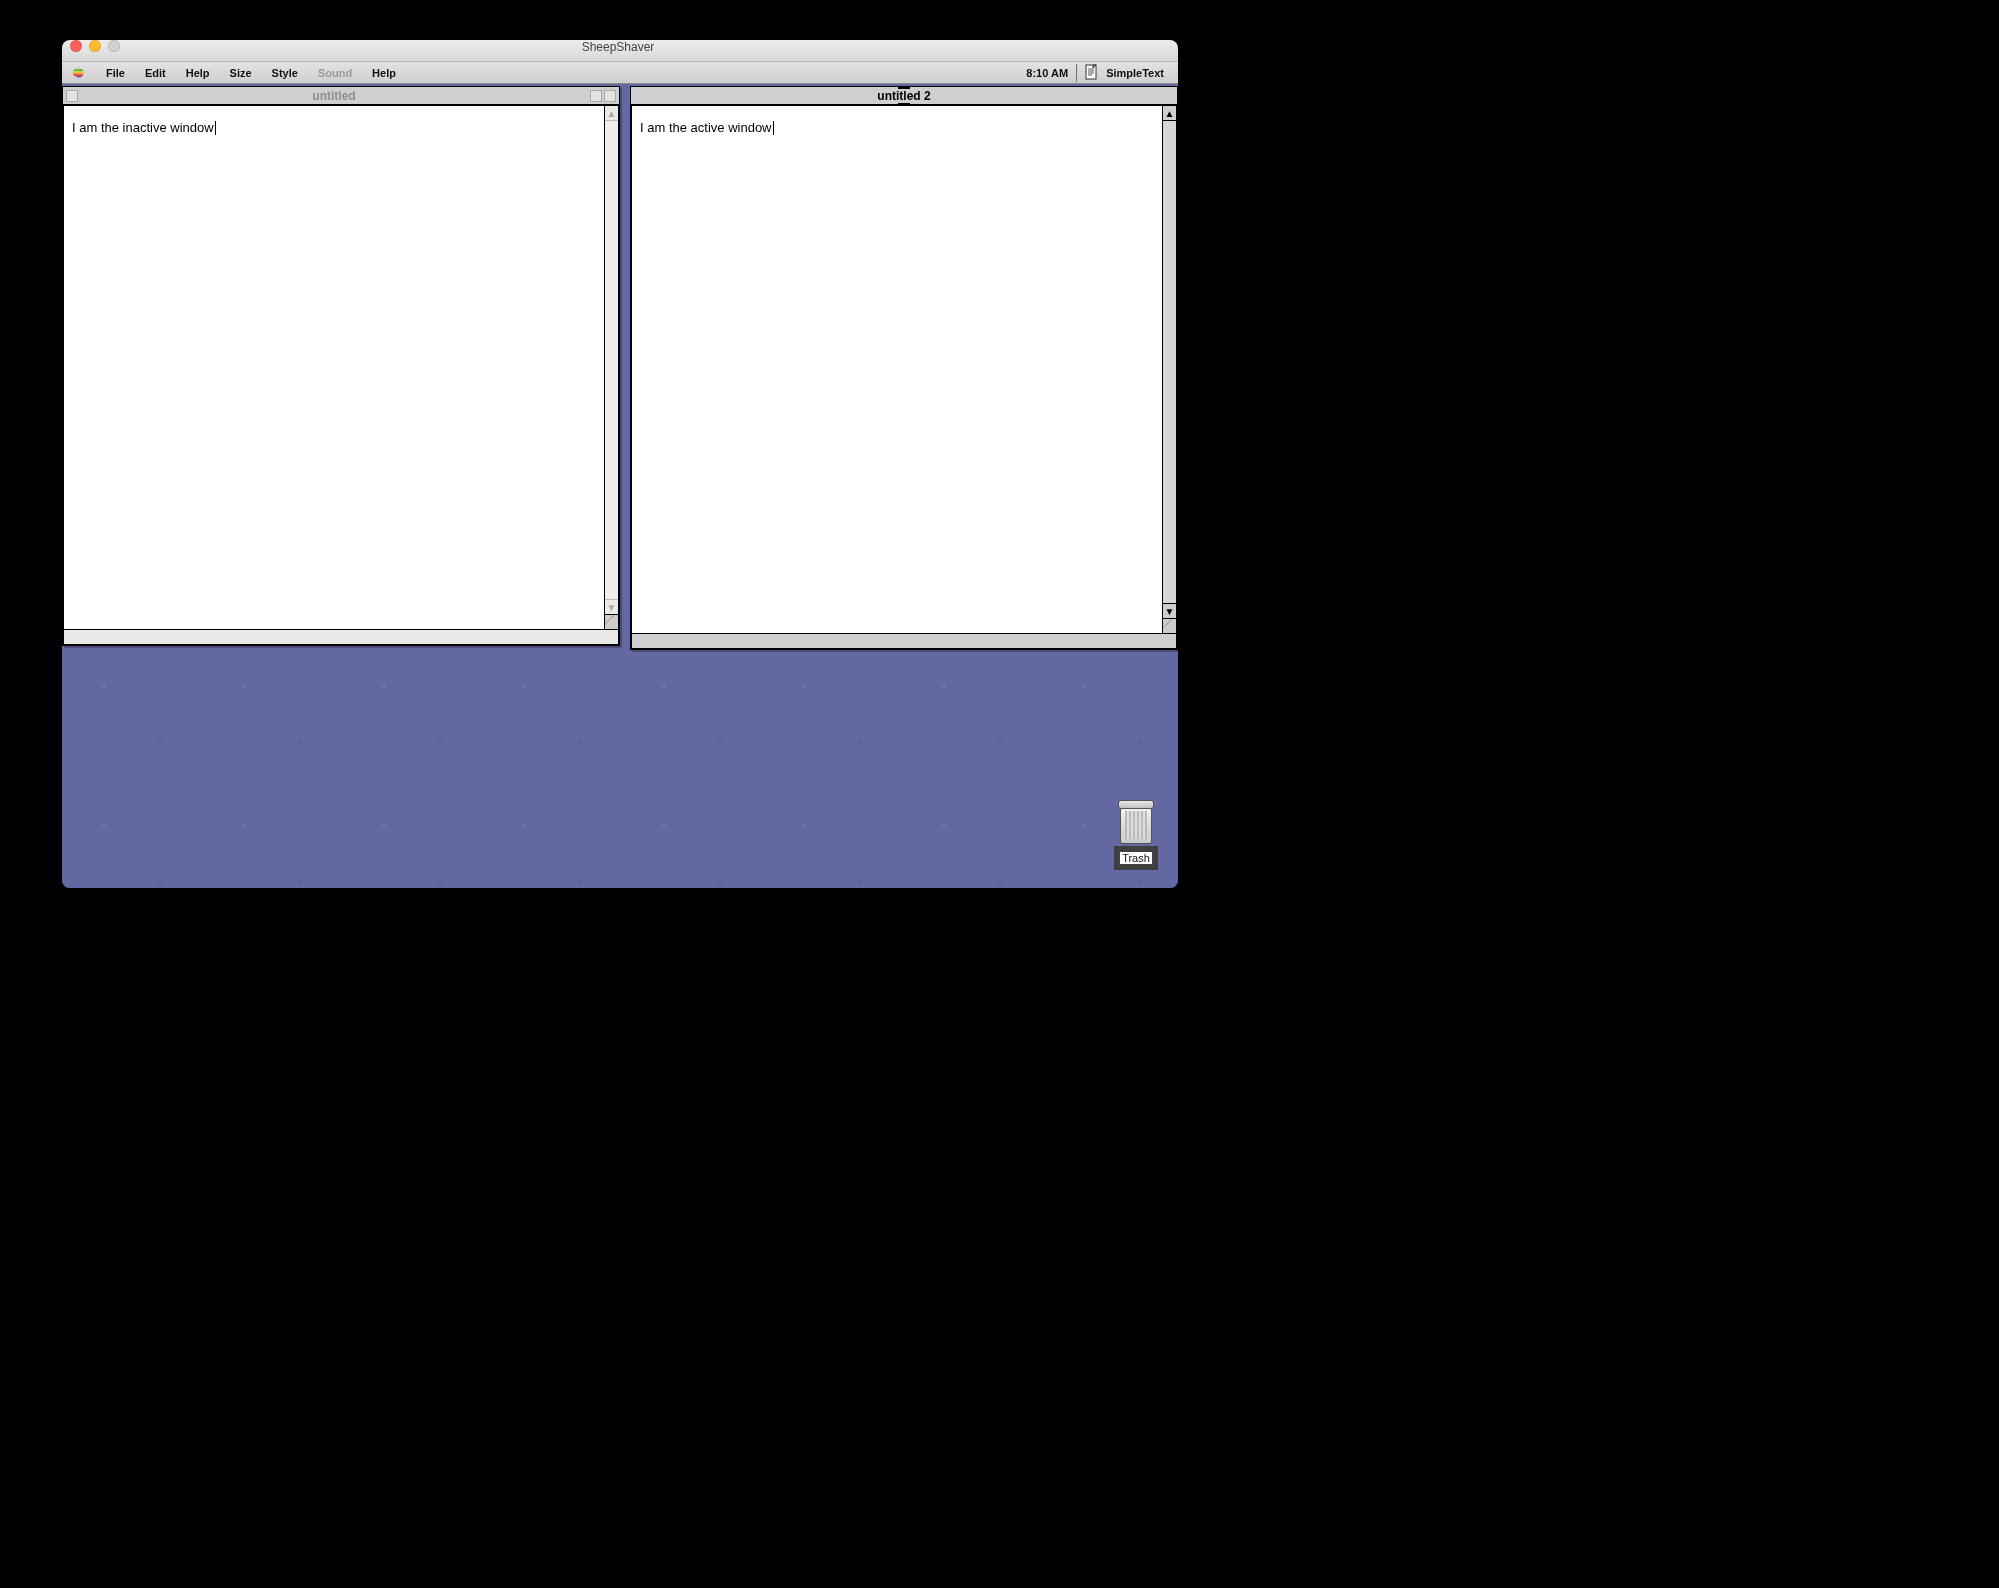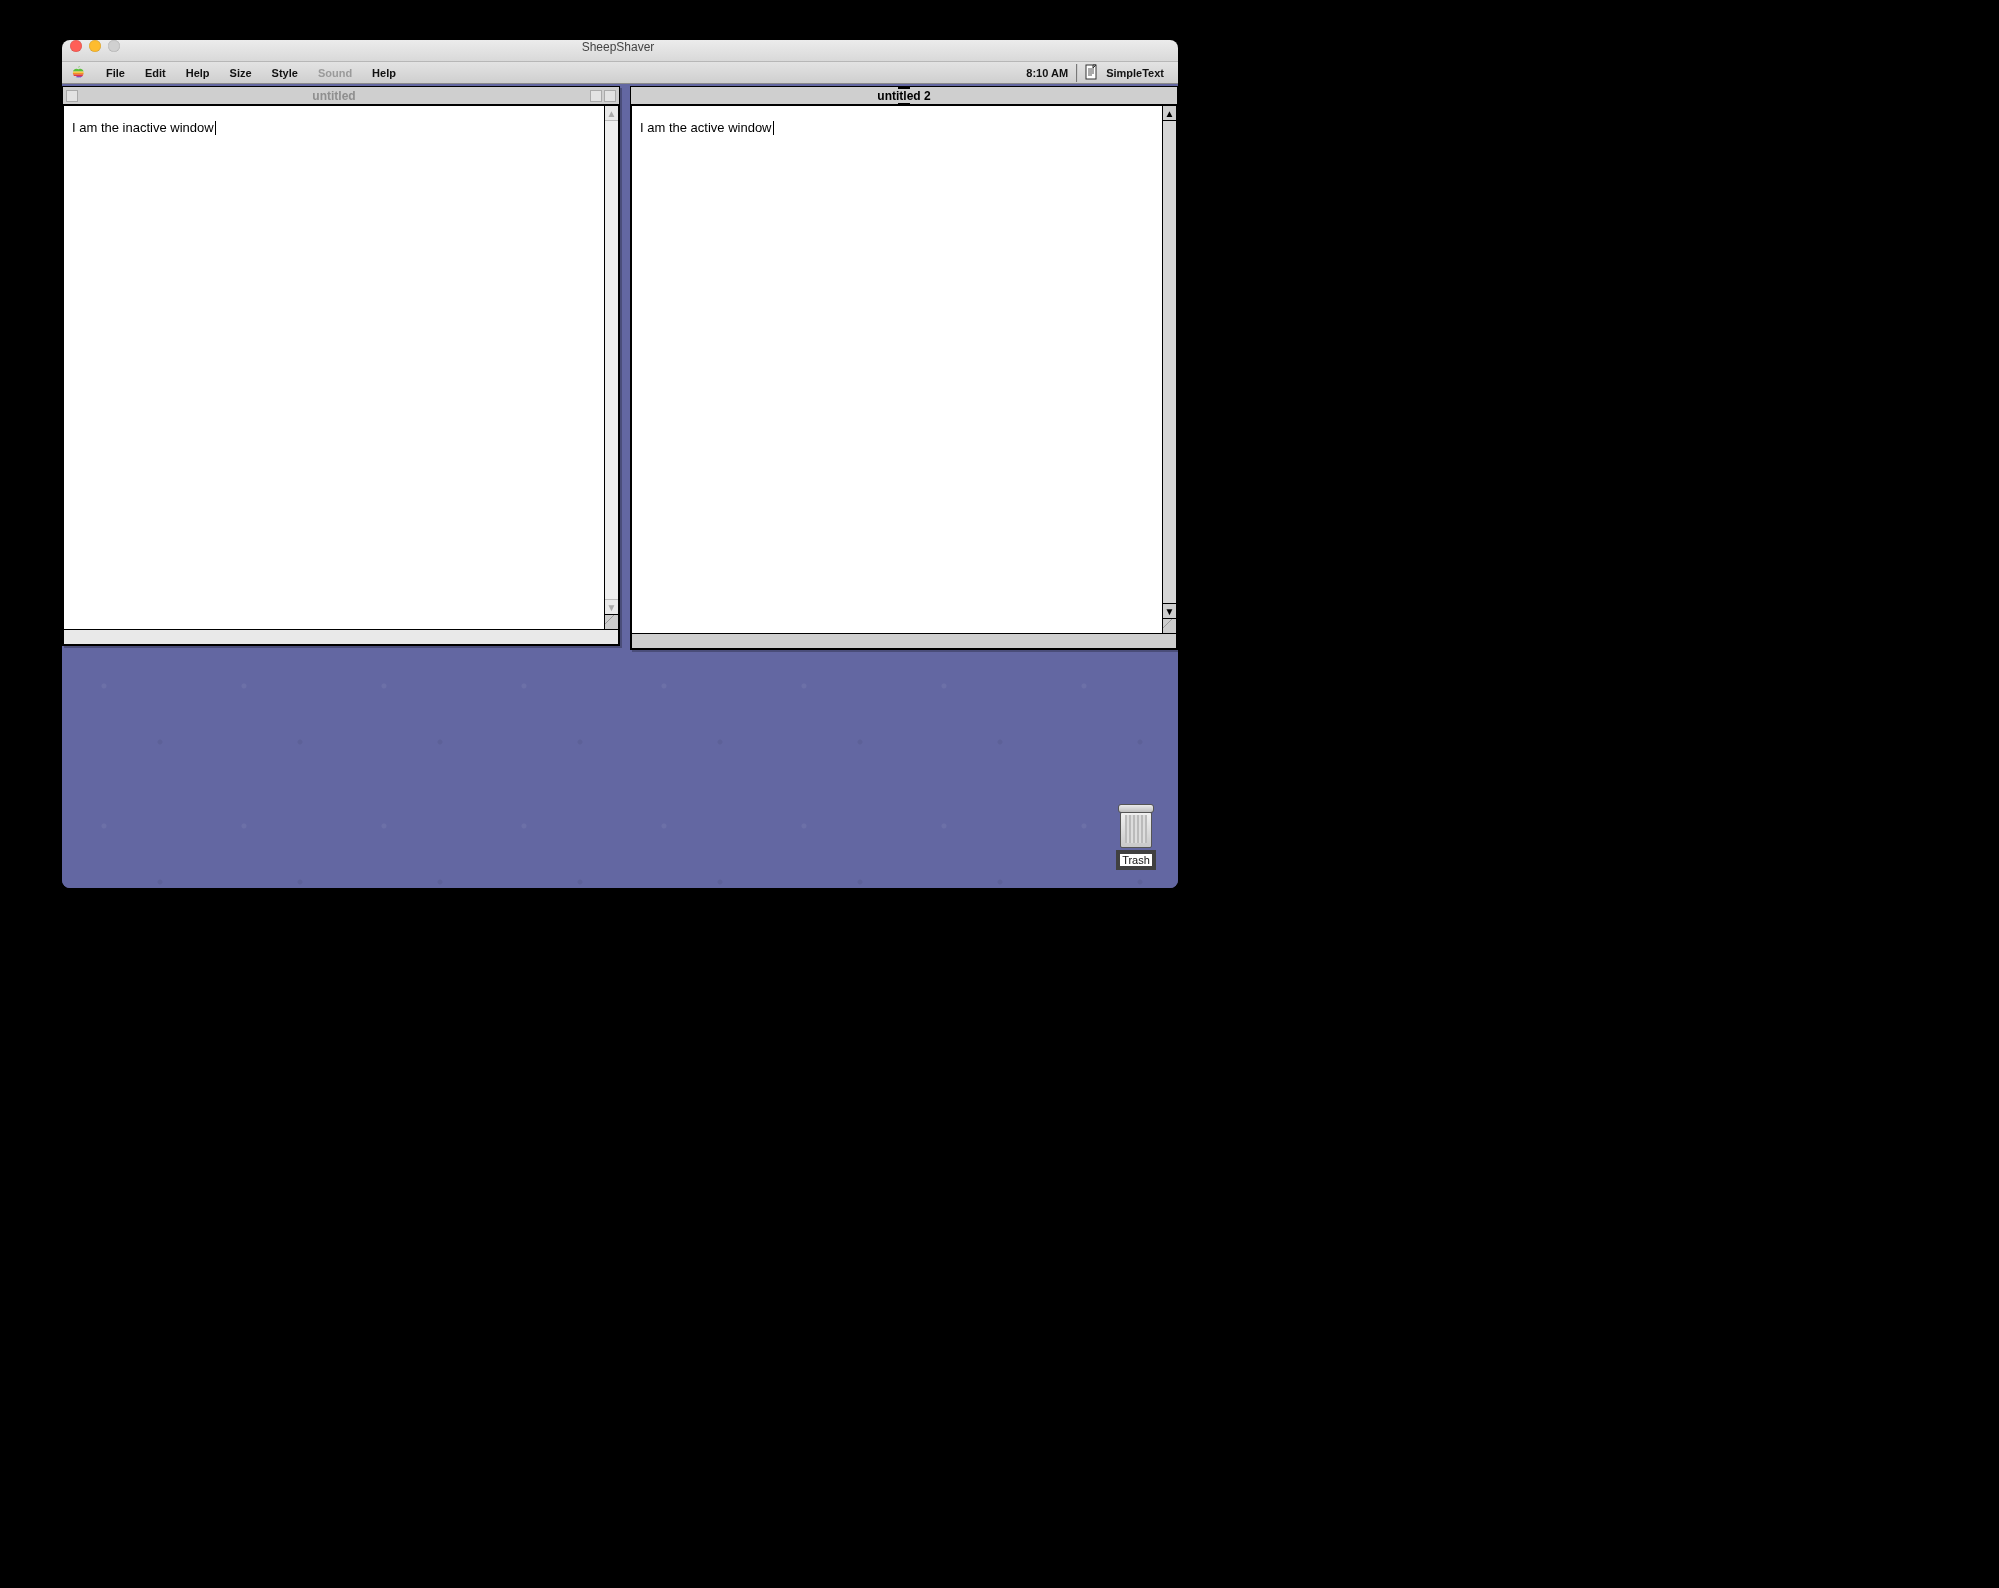--- a/index.html
+++ b/index.html
@@ -84,21 +84,21 @@
   .trash-can::before {
     content:""; position:absolute; left:-3px; right:-3px; top:-7px; height:7px;
     background:linear-gradient(#eaeaea,#c0c0c0);
     border:1px solid #555; border-radius:3px;
   }
   .trash-can::after{
     content:""; position:absolute; left:4px; right:4px; top:4px; bottom:4px;
     background: repeating-linear-gradient(90deg,#bbb 0 2px,#ddd 2px 4px);
   }
   .trash-label {
-    background:#fff; border:4px solid #404040; padding:0 2px; display:inline-block;
+    background:#fff; border:6px solid #404040; padding:0 2px; display:inline-block;
   }
 
   
   .classic-window {
     position:absolute;
     background:#cfcfcf;
     border:1px solid #000;
     box-shadow: 2px 2px 0 rgba(0,0,0,.25);
     display:flex; flex-direction:column;
   }

